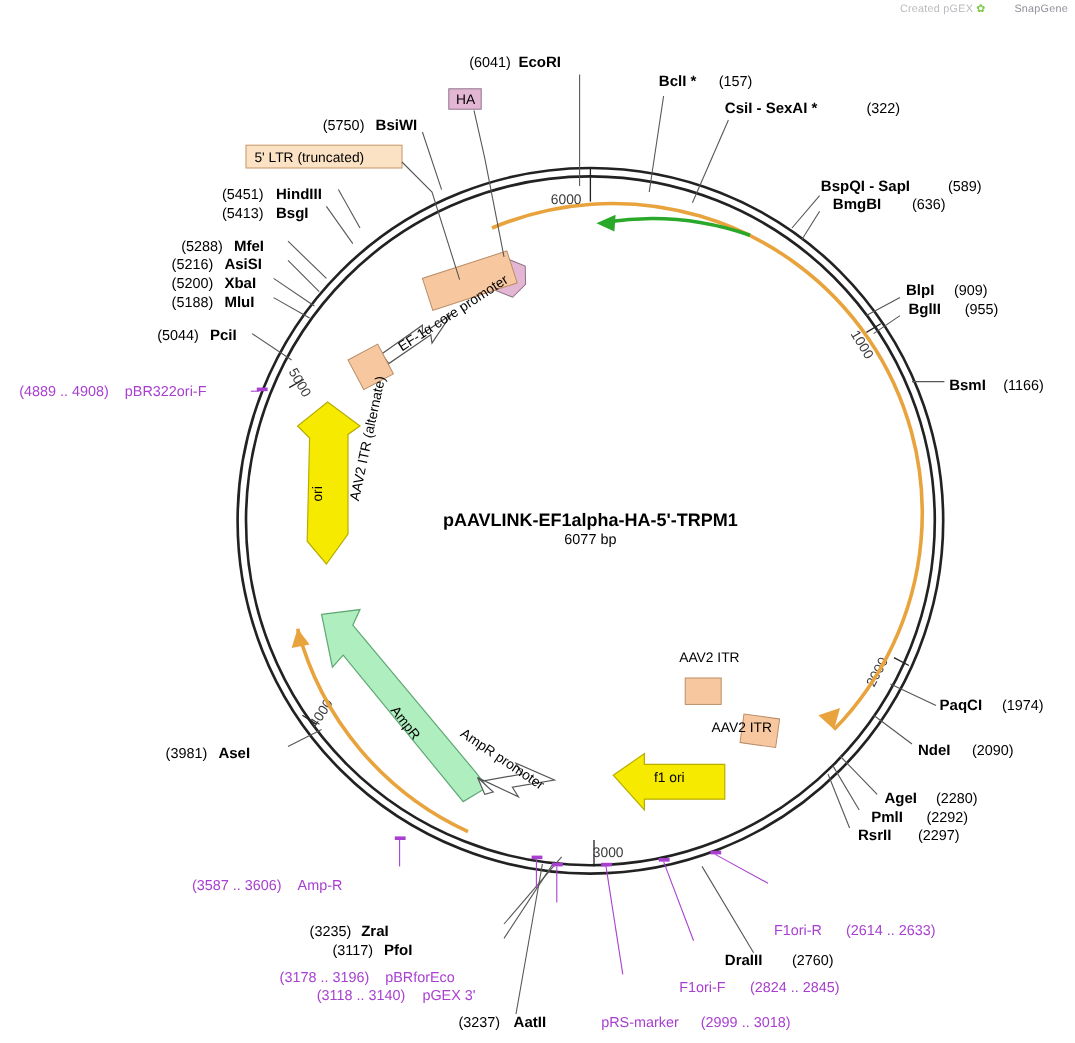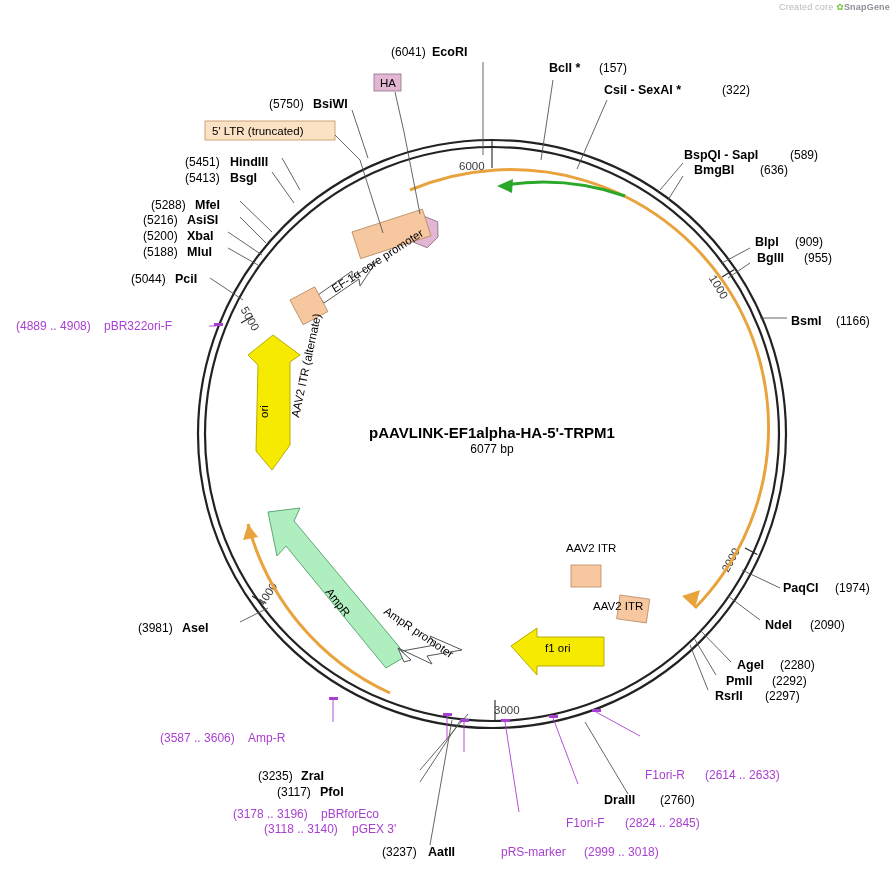--- a/index.html
+++ b/index.html
@@ -25,21 +25,22 @@
     position: absolute;
     top: 2px;
     right: 6px;
     font-size: 9px;
     color: #b9b9bf;
     font-family: "Liberation Sans", sans-serif;
     letter-spacing: .2px;
   }
   .credit .sg {
     color: #8f8f98;
-    font-weight: bold;
+    font-weight: normal;
+    margin-left: 24px;
   }
   .credit .leaf {
     color: #7ac943;
   }
   text {
     font-family: "Liberation Sans", sans-serif;
   }
   .lbl-enz-name {
     font-size: 12.5px;
     font-weight: bold;
@@ -86,21 +87,21 @@
   }
   .tickline {
     stroke: #222222;
     stroke-width: 1.1;
   }
 </style>
 </head>
 <body>
 
 <div class="credit">
-  <span>Created core</span>
+  <span>Created pGEX</span>
   <span class="leaf">✿</span><span class="sg">SnapGene</span>
 </div>
 
 <svg id="plasmid-map" viewBox="0 0 896 869">
 
   <circle cx="492" cy="434" r="294" fill="none" stroke="#222222" stroke-width="2.2"></circle>
   <circle cx="492" cy="434" r="287" fill="none" stroke="#222222" stroke-width="2.2"></circle>
 
   <g>
 

